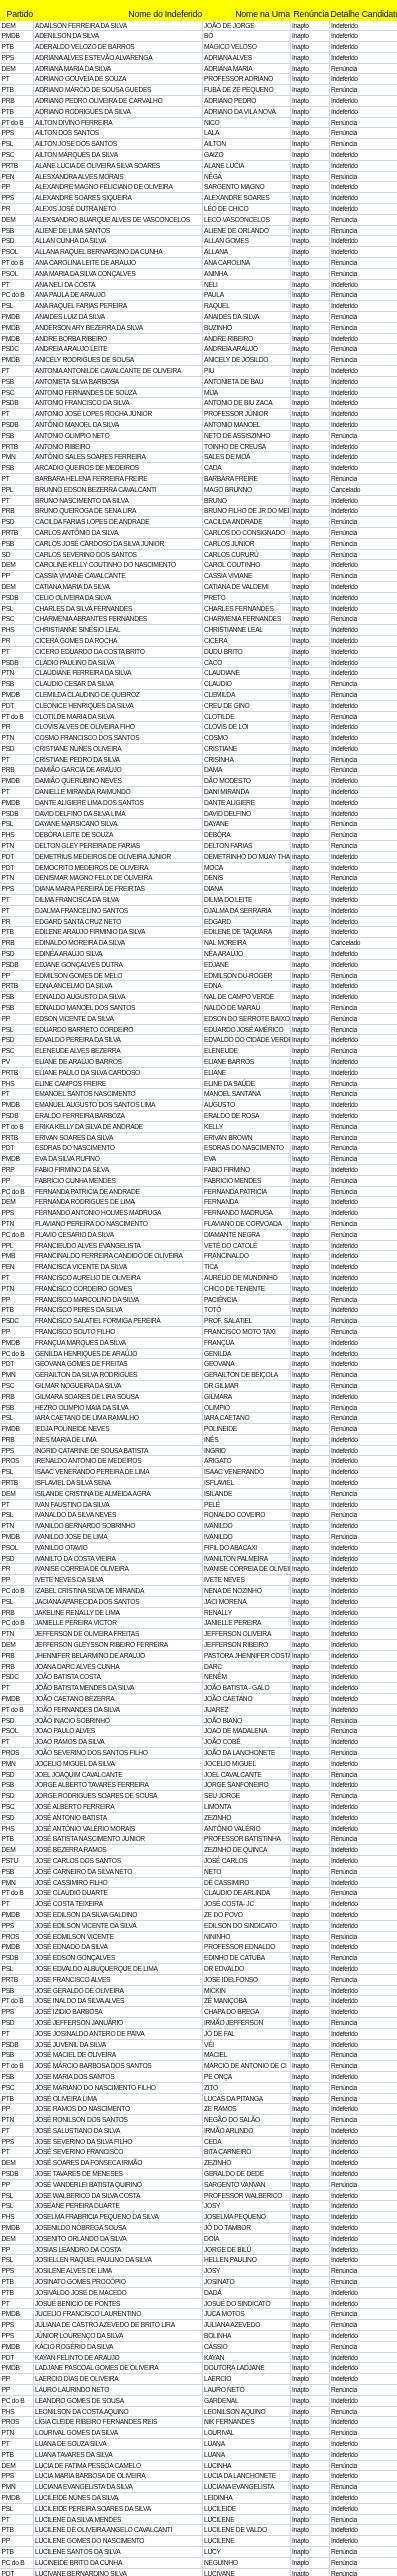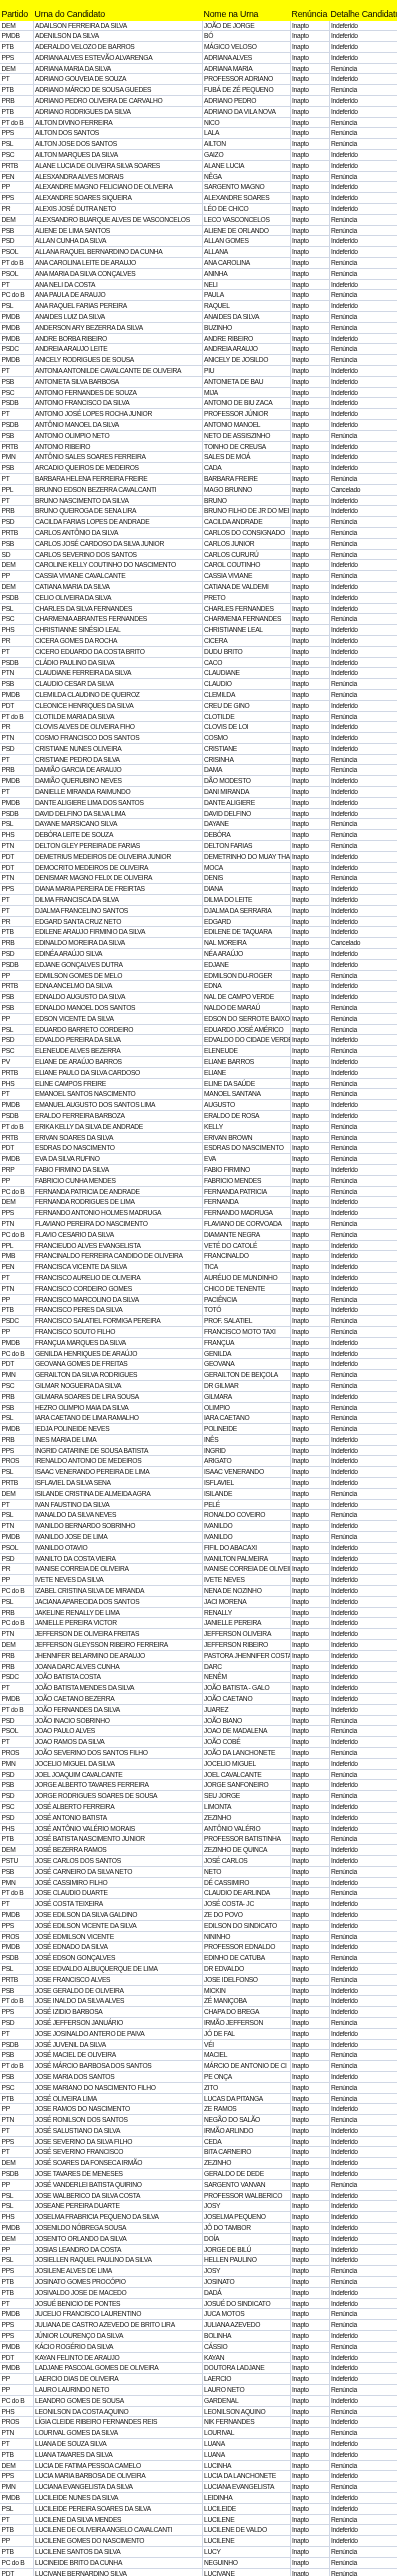--- a/index.html
+++ b/index.html
@@ -1,21 +1,21 @@
 <!DOCTYPE html>
 <html style="font-size:8.2px"><head>
 <meta charset="utf-8">
 <style>
   html, body { margin: 0; padding: 0; background: #ffffff; }
   body { width: 398px; overflow: hidden; font-family: "Liberation Sans Narrow", "Liberation Sans", sans-serif; }
   .sheet { width: 398px; }
   table { border-collapse: collapse; table-layout: fixed; width: 404px; }
   col.c1 { width: 33px; } col.c2 { width: 169px; } col.c3 { width: 88px; } col.c4 { width: 39px; } col.c5 { width: 75px; }
   thead th {
-    background: #ffff00; height: 19px; padding: 0 0 1.5px 1.5px; text-align: left; vertical-align: bottom;
+    background: #ffff00; height: 19px; padding: 0 0 1.5px 1.5px; text-align: right; vertical-align: bottom;
     font-weight: normal; font-size: 8.8px; color: #000; white-space: nowrap; overflow: hidden;
     letter-spacing: -0.2px;
   }
   tbody td {
     height: 9.8px; padding: 0 0 0 1.5px; border: 0.5px solid #d0d7e5; border-top: none;
     font-size: 6.7px; color: #111; white-space: nowrap; overflow: hidden; letter-spacing: -0.3px;
     line-height: 9.8px; transform-origin: left;
   }
   tbody td:first-child { border-left: none; }
 </style>
@@ -27,21 +27,21 @@
     <colgroup>
         <col class="c1">
         <col class="c2">
         <col class="c3">
         <col class="c4">
         <col class="c5">
       </colgroup>
     <thead>
       <tr>
         <th>Partido</th>
-        <th>Urna do Candidato</th>
+        <th>Nome do Indeferido</th>
         <th>Nome na Urna</th>
         <th>Renúncia</th>
         <th>Detalhe Candidatura</th>
       </tr>
     </thead>
     <tbody id="rows">
         <tr>
           <td>DEM</td>
           <td>ADAILSON FERREIRA DA SILVA</td>
           <td>JOÃO DE JORGE</td>

